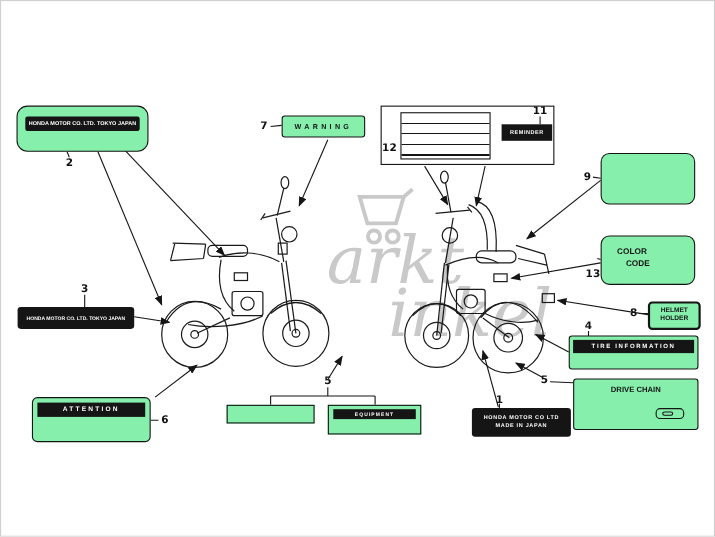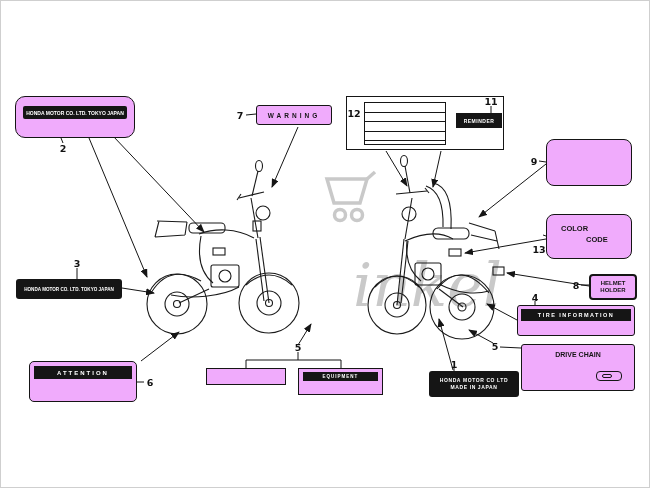--- a/index.html
+++ b/index.html
@@ -6,41 +6,41 @@
   .stage{position:relative;width:650px;height:488px;background:#fff;overflow:hidden;
          border:1px solid #cfcfcf;box-sizing:border-box;
          font-family:"Liberation Sans",sans-serif;color:#151515;}
   
   .wm{position:absolute;font-family:"DejaVu Serif",serif;font-style:italic;
       color:#c9c9c9;font-size:60px;line-height:1;z-index:0;white-space:nowrap;}
   .wm1{left:296px;top:206px;}
   .wm2{left:352px;top:254px;}
   .cart{position:absolute;left:318px;top:168px;z-index:0;}
   svg.art{position:absolute;left:0;top:0;z-index:1;}
-  .abs{position:absolute;background:#f0abfc;z-index:2;box-sizing:border-box;}
+  .abs{position:absolute;background:#86efac;z-index:2;box-sizing:border-box;}
   .num{position:absolute;transform:translate(-50%,-50%);z-index:3;
        font:700 9.5px "DejaVu Sans",sans-serif;color:#111;}
   .bar{background:#151515;color:#fff;display:flex;align-items:center;
        justify-content:center;white-space:nowrap;font-weight:700;}
   
   .l2{left:14px;top:95px;width:120px;height:42px;border:1.6px solid #151515;border-radius:10px;}
   .l2 .bar{margin:9px 7px 0;height:13px;font-size:5px;border-radius:2px;}
   .l3{left:15px;top:278px;width:106px;height:20px;background:#151515;color:#fff;border-radius:3px;
       display:flex;align-items:center;justify-content:center;font-size:4.6px;white-space:nowrap;font-weight:700;}
   .l7{left:255px;top:104px;width:76px;height:20px;border:1.6px solid #151515;border-radius:3px;
       display:flex;align-items:center;justify-content:center;font-weight:700;font-size:6.5px;letter-spacing:3px;}
   .g12{left:345px;top:95px;width:158px;height:54px;border:1px solid #151515;background:transparent;}
   .g12lines{left:363px;top:101px;width:82px;height:43px;border:1px solid #151515;
       background:repeating-linear-gradient(to bottom,#fff 0 8.6px,#151515 8.6px 9.6px);}
   .l11{left:455px;top:112px;width:46px;height:15px;background:#151515;color:#fff;display:flex;
       align-items:center;justify-content:center;font-size:5px;letter-spacing:.5px;font-weight:700;}
   .l9{left:545px;top:138px;width:86px;height:47px;border:1.6px solid #151515;border-radius:8px;}
   .l13{left:545px;top:213px;width:86px;height:45px;border:1.6px solid #151515;border-radius:8px;
       padding:8px 0 0 14px;font-weight:700;font-size:7.5px;line-height:11px;}
-  .l13 .ind{margin-left:25px;}
+  .l13 .ind{margin-left:8px;}
   .l8{left:588px;top:273px;width:48px;height:26px;border:2px solid #151515;border-radius:4px;
       display:flex;flex-direction:column;align-items:center;justify-content:center;
       font-weight:700;font-size:6px;line-height:7px;}
   .l4{left:516px;top:304px;width:118px;height:31px;border:1.6px solid #151515;border-radius:3px;padding:3px;}
   .l4 .bar{height:12px;font-size:5.5px;letter-spacing:1.5px;}
   .l5{left:520px;top:343px;width:114px;height:47px;border:1.6px solid #151515;border-radius:3px;
       text-align:center;font-weight:700;font-size:7px;padding-top:6px;}
   .chain{position:absolute;right:12px;bottom:9px;width:24px;height:8px;border:1.5px solid #151515;border-radius:4px;}
   .chain::after{content:"";position:absolute;left:5px;top:1.5px;width:8px;height:2.5px;
       border:1px solid #151515;border-radius:2px;}
@@ -51,20 +51,21 @@
   .l6 .bar{height:13px;font-size:6px;letter-spacing:2px;}
   .b10a{left:205px;top:367px;width:80px;height:17px;border:1.6px solid #151515;}
   .b10b{left:297px;top:367px;width:85px;height:27px;border:1.6px solid #151515;padding:3px 4px;}
   .b10b .bar{height:9px;font-size:4.5px;letter-spacing:1px;}
 </style>
 </head>
 <body>
 
 <div class="stage">
 
+  <div class="wm wm1">arkt</div>
   <div class="wm wm2">inkel</div>
   <svg class="cart" width="62" height="58" viewBox="0 0 62 58">
     <g stroke="#c9c9c9" stroke-width="3.5" fill="none">
       <path d="M8,10 H48 L41,34 H15 Z"></path>
       <path d="M48,10 L56,3"></path>
       <circle cx="21" cy="46" r="5.5"></circle>
       <circle cx="38" cy="46" r="5.5"></circle>
     </g>
   </svg>
 
@@ -220,16 +221,16 @@
   <div class="num" style="left:62px;top:147px">2</div>
   <div class="num" style="left:76px;top:262px">3</div>
   <div class="num" style="left:534px;top:296px">4</div>
   <div class="num" style="left:494px;top:345px">5</div>
   <div class="num" style="left:149px;top:381px">6</div>
   <div class="num" style="left:239px;top:114px">7</div>
   <div class="num" style="left:575px;top:284px">8</div>
   <div class="num" style="left:533px;top:160px">9</div>
   <div class="num" style="left:297px;top:346px">5</div>
   <div class="num" style="left:490px;top:100px">11</div>
-  <div class="num" style="left:353px;top:112px">12</div>
+  <div class="num" style="left:353px;top:134px">12</div>
   <div class="num" style="left:538px;top:248px">13</div>
 
 </div>
 
 </body></html>

